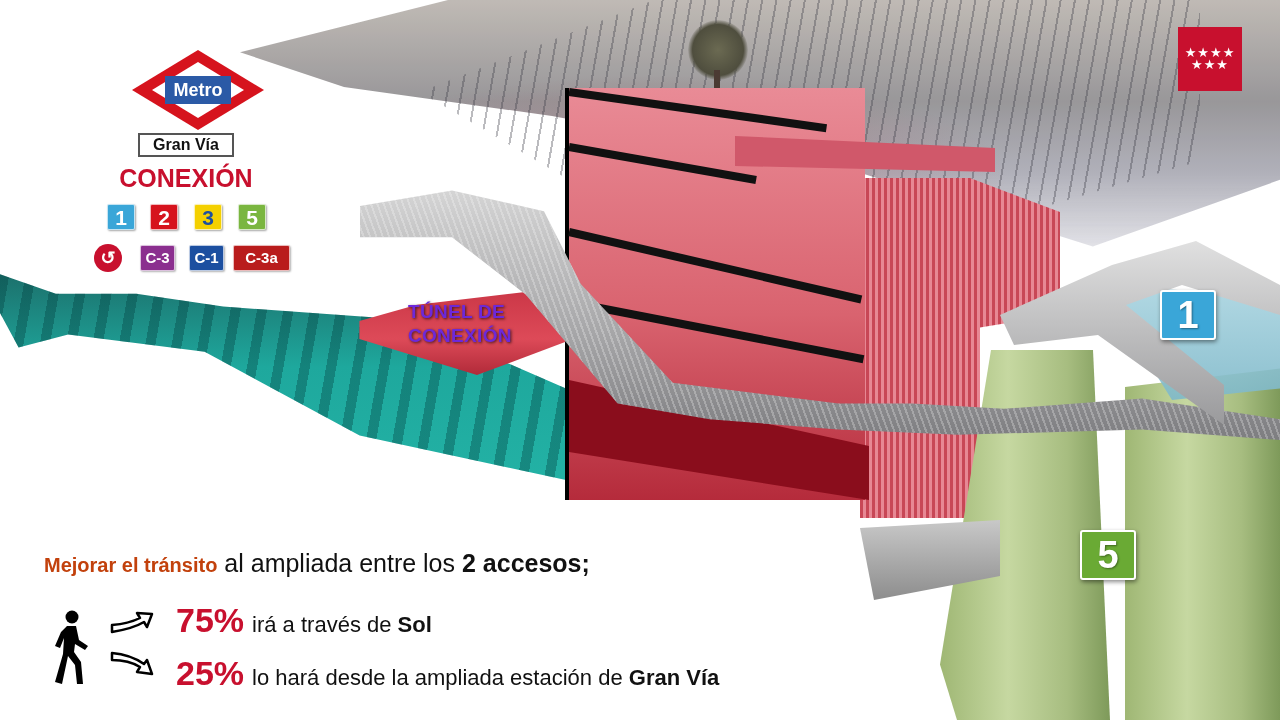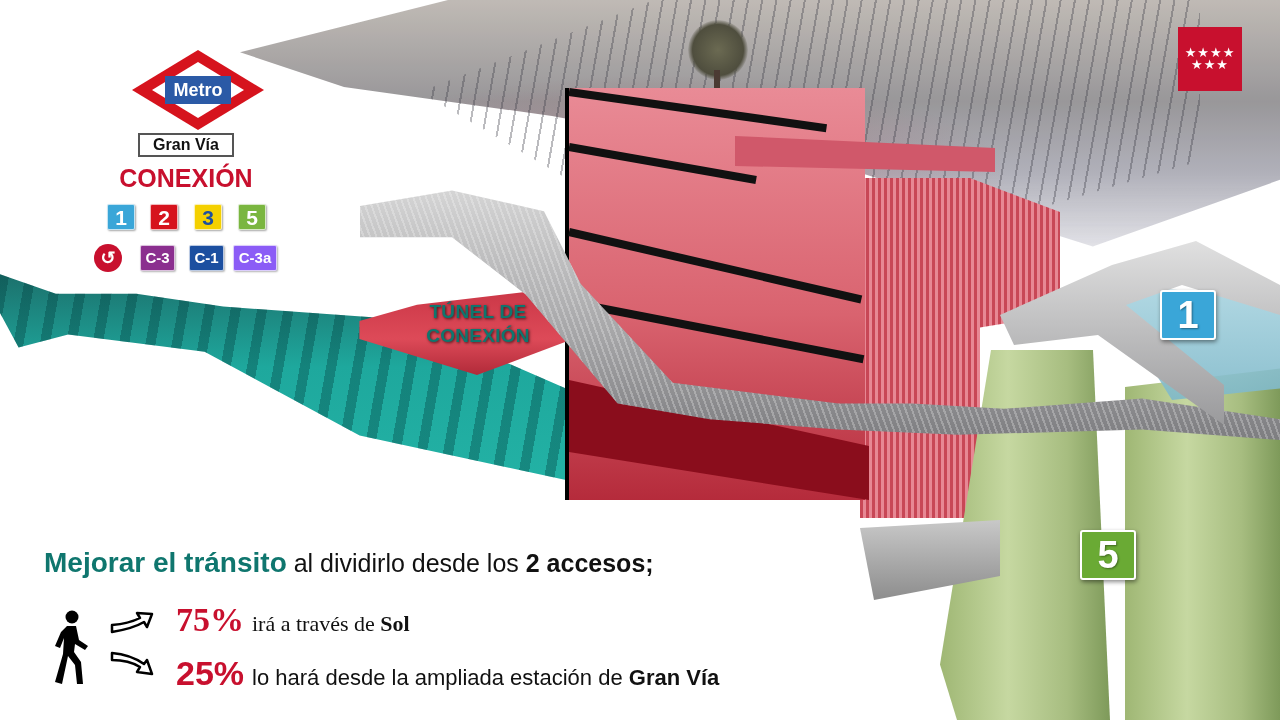--- a/index.html
+++ b/index.html
@@ -86,22 +86,22 @@
   .green-tube.g2 { left: 1125px; width: 155px; clip-path: polygon(0 10%, 100% 5%, 100% 100%, 0 100%); }
   .grey-lower {
     position: absolute; left: 860px; top: 520px; width: 140px; height: 80px;
     background: linear-gradient(180deg, #c8c8c8 0%, #8d8d8d 100%);
     clip-path: polygon(0 10%, 100% 0, 100% 70%, 10% 100%);
   }
 
   
   .tunnel-label {
     position: absolute; left: 408px; top: 300px; width: 140px;
-    color: #0f766e; font-weight: 700; font-size: 19px; line-height: 24px;
-    text-align: center; letter-spacing: 0.3px;
+    color: #6d28d9; font-weight: 700; font-size: 19px; line-height: 24px;
+    text-align: left; letter-spacing: 0.3px;
     text-shadow: 1px 1px 3px rgba(0,0,0,0.7);
   }
 
   .platform-badge {
     position: absolute; width: 56px; height: 50px;
     border: 2px solid #fff; border-radius: 3px;
     box-shadow: 1px 2px 4px rgba(0,0,0,0.45);
     color: #fff; font-weight: 700; font-size: 38px; line-height: 46px; text-align: center;
     text-shadow: 1px 1px 2px rgba(0,0,0,0.4);
   }
@@ -153,21 +153,21 @@
     border: 1px solid rgba(255,255,255,0.7);
     box-shadow: 1px 1px 2px rgba(0,0,0,0.3);
     color: #fff; font-weight: 700; font-size: 15px; line-height: 24px; text-align: center;
   }
 
   
   .caption-line1 {
     position: absolute; left: 44px; top: 545px; white-space: nowrap;
     font-size: 25px; line-height: 36px; color: #111;
   }
-  .caption-line1 .red-bold { color: #0f766e; font-weight: 700; font-size: 28px; }
+  .caption-line1 .red-bold { color: #c2410c; font-weight: 700; font-size: 20px; }
   .caption-line1 .bold { font-weight: 700; }
 
   .walker { position: absolute; left: 48px; top: 610px; width: 46px; height: 76px; }
   .arrow { position: absolute; width: 46px; height: 28px; }
 
   .stat-row { position: absolute; left: 176px; white-space: nowrap; color: #111; font-size: 22px; line-height: 40px; }
   .stat-row .pct { color: #c8102e; font-weight: 700; font-size: 34px; margin-right: 8px; }
   .stat-row .bold { font-weight: 700; }
 </style>
 </head>
@@ -222,35 +222,35 @@
 <div class="conexion-title">CONEXIÓN</div>
 
 <div class="line-box" style="left:107px; top:204px; background:#3aa6d8;">1</div>
 <div class="line-box" style="left:150px; top:204px; background:#d6131d;">2</div>
 <div class="line-box" style="left:194px; top:204px; background:#f4d000; color:#1c4fa0;">3</div>
 <div class="line-box" style="left:238px; top:204px; background:#7ab640;">5</div>
 
 <div class="cercanias">↺</div>
 <div class="c-box" style="left:140px; width:35px; background:#8b2f8f;">C-3</div>
 <div class="c-box" style="left:189px; width:35px; background:#1c4fa0;">C-1</div>
-<div class="c-box" style="left:233px; width:44px; background:#8b5cf6;">C-3a</div>
+<div class="c-box" style="left:233px; width:57px; background:#b91c1c;">C-3a</div>
 
 <div class="caption-line1">
-  <span class="red-bold">Mejorar el tránsito</span><span> al dividirlo desde los </span><span class="bold">2 accesos;</span>
+  <span class="red-bold">Mejorar el tránsito</span><span> al ampliada entre los </span><span class="bold">2 accesos;</span>
 </div>
 
 <svg class="walker" viewBox="0 0 46 76">
   <circle cx="24" cy="7" r="6.5" fill="#000"></circle>
   <path d="M19 16 L28 16 L31 30 L40 36 L37 40 L27 34 L26 42 L33 52 L35 74 L29 74 L27 55 L20 46 L14 74 L7 72 L15 44 L16 28 L12 38 L7 36 L13 22 Z" fill="#000"></path>
 </svg>
 <svg class="arrow" style="left:110px; top:610px;" viewBox="0 0 46 28">
   <path d="M2 22 L2 15 C14 14 22 12 30 8 L27 3 L42 4 L37 17 L34 12 C24 18 14 20 2 22 Z" fill="none" stroke="#000" stroke-width="2.5" stroke-linejoin="round"></path>
 </svg>
 <svg class="arrow" style="left:110px; top:650px;" viewBox="0 0 46 28">
   <path d="M2 3 L2 10 C14 10 22 12 30 17 L27 22 L42 24 L37 10 L34 14 C24 7 14 4 2 3 Z" fill="none" stroke="#000" stroke-width="2.5" stroke-linejoin="round"></path>
 </svg>
 
-<div class="stat-row" style="top:600px;font-family:Liberation Serif, serif;">
+<div class="stat-row" style="top:600px;">
   <span class="pct">75%</span><span>irá a través de </span><span class="bold">Sol</span>
 </div>
 <div class="stat-row" style="top:653px;text-align:right;">
   <span class="pct">25%</span><span>lo hará desde la ampliada estación de </span><span class="bold">Gran Vía</span>
 </div>
 
 </body></html>

